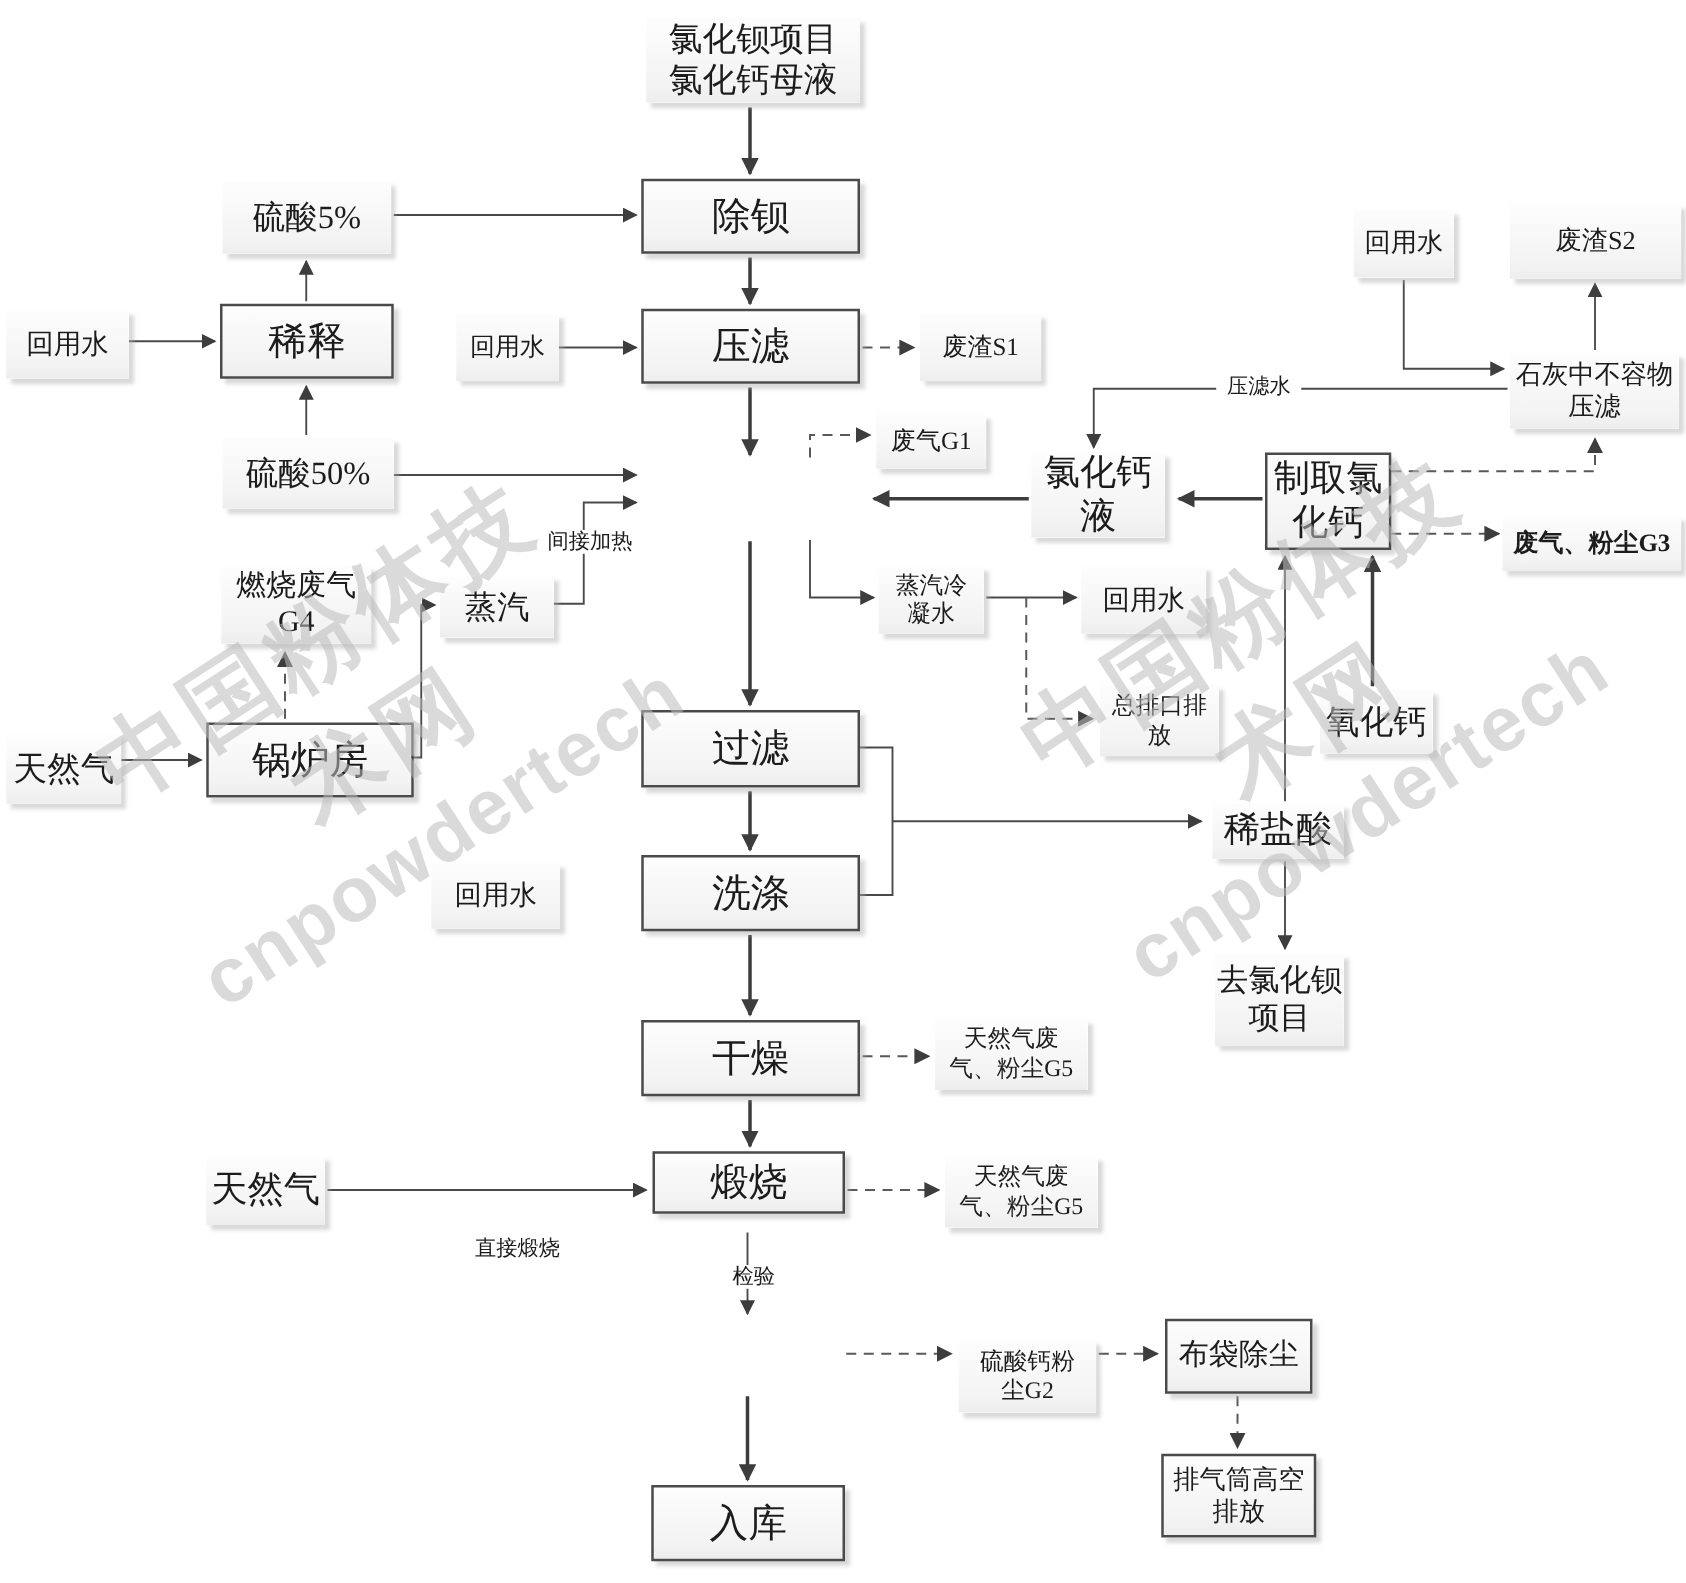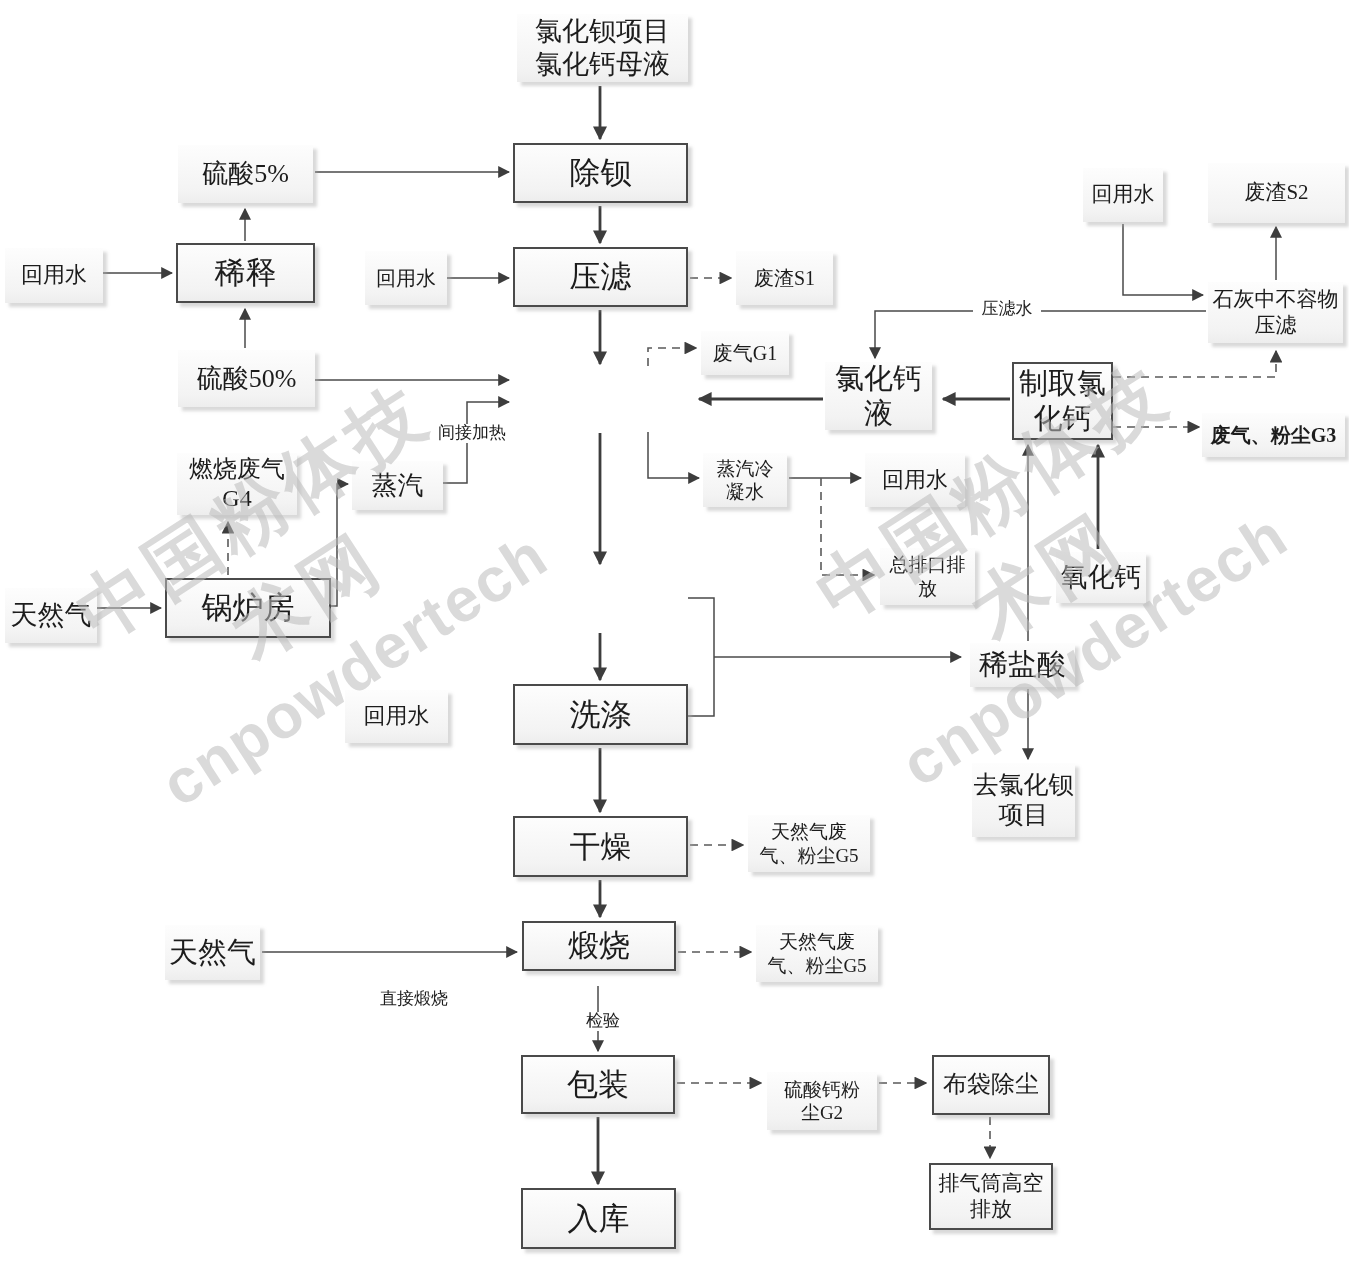--- a/index.html
+++ b/index.html
@@ -82,24 +82,24 @@
     <polyline class="d" points="1113,377 1276,377 1276,351" marker-end="url(#mS)"></polyline>
     <polyline class="d" points="1113,427 1199,427" marker-end="url(#mS)"></polyline>
     <polyline class="d" points="228,575 228,522" marker-end="url(#mS)"></polyline>
   </svg>
 
   <div class="node" style="left:517px;top:14px;width:171px;height:68px;font-size:27px;">氯化钡项目
 氯化钙母液</div>
 
   <div class="node bordered" style="left:513px;top:143px;width:175px;height:60px;font-size:31px;">除钡</div>
   <div class="node bordered" style="left:513px;top:247px;width:175px;height:60px;font-size:31px;">压滤</div>
+  <div class="node bordered" style="left:513px;top:568px;width:175px;height:62px;font-size:31px;">过滤</div>
   <div class="node bordered" style="left:513px;top:684px;width:175px;height:61px;font-size:31px;">洗涤</div>
   <div class="node bordered" style="left:513px;top:816px;width:175px;height:61px;font-size:31px;">干燥</div>
   <div class="node bordered" style="left:522px;top:921px;width:154px;height:50px;font-size:31px;">煅烧</div>
-  <div class="node bordered" style="left:521px;top:1055px;width:154px;height:59px;font-size:31px;">包装</div>
   <div class="node bordered" style="left:521px;top:1188px;width:155px;height:61px;font-size:31px;">入库</div>
 
   <div class="node" style="left:178px;top:145px;width:135px;height:58px;font-size:26px;">硫酸5%</div>
   <div class="node bordered" style="left:176px;top:243px;width:139px;height:60px;font-size:31px;">稀释</div>
   <div class="node" style="left:5px;top:248px;width:98px;height:55px;font-size:22px;">回用水</div>
   <div class="node" style="left:178px;top:350px;width:137px;height:57px;font-size:26px;">硫酸50%</div>
   <div class="node" style="left:177px;top:453px;width:120px;height:62px;font-size:24px;">燃烧废气
 G4</div>
   <div class="node" style="left:352px;top:461px;width:91px;height:49px;font-size:26px;">蒸汽</div>
   <div class="node" style="left:5px;top:588px;width:92px;height:55px;font-size:27px;">天然气</div>

